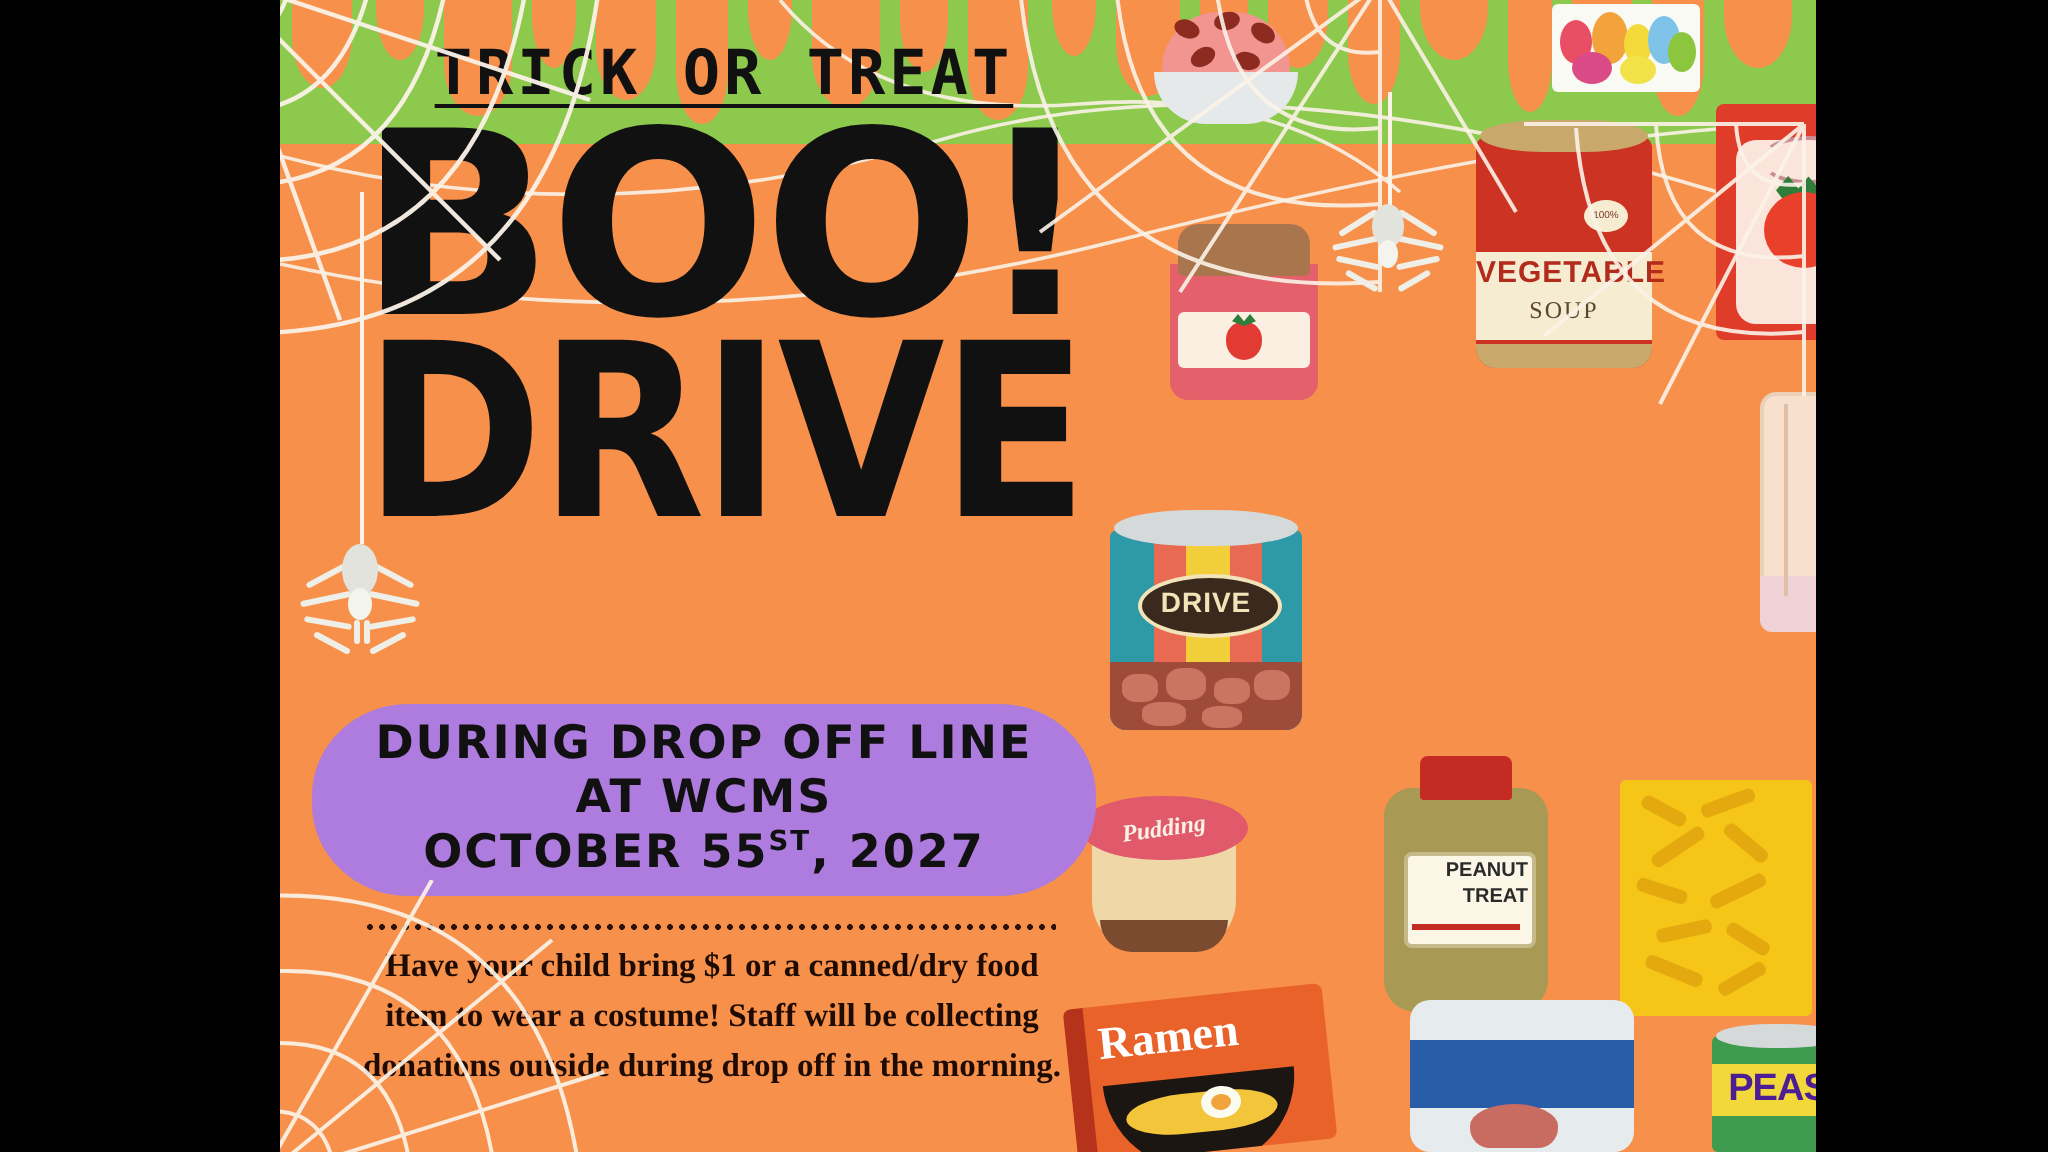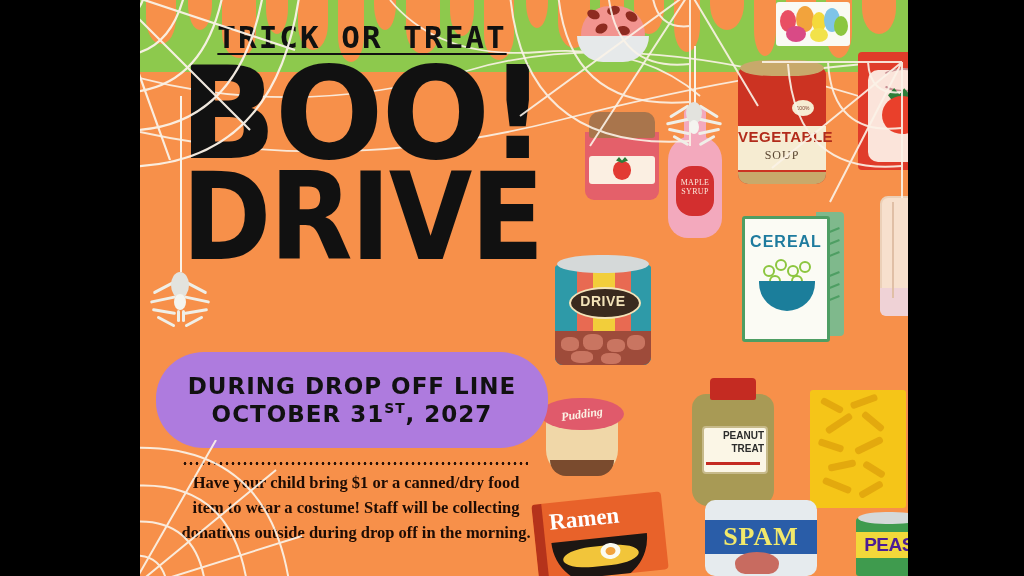--- a/index.html
+++ b/index.html
@@ -574,29 +574,20 @@
     </div>
 
     <div class="item jam">
       <div class="body"></div>
       <div class="scallop"></div>
       <div class="lid"></div>
       <div class="band"></div>
       <div class="berry"></div>
     </div>
 
-    <div class="item syrup">
-      <div class="body"></div>
-      <div class="neck"></div>
-      <div class="label"></div>
-      <div class="ltext">
-        <span>MAPLE</span><br>
-        <span>SYRUP</span>
-      </div>
-    </div>
 
     <div class="item soup">
       <div class="body"></div>
       <div class="cream"></div>
       <div class="rim"></div>
       <div class="base"></div>
       <div class="badge">100%</div>
       <div class="veg">VEGETABLE</div>
       <div class="sp">SOUP</div>
     </div>
@@ -615,40 +606,20 @@
           <div class="chunk" style="left:72px; top:4px;  width:18px; height:15px;"></div>
           <div class="chunk" style="left:16px; top:20px; width:22px; height:12px;"></div>
           <div class="chunk" style="left:46px; top:22px; width:20px; height:11px;"></div>
         </div>
       </div>
       <div class="lid"></div>
       <div class="oval"></div>
       <div class="btxt">DRIVE</div>
     </div>
 
-    <div class="item cereal">
-      <div class="side">
-        <div class="dash" style="top:18px;"></div>
-        <div class="dash" style="top:30px;"></div>
-        <div class="dash" style="top:42px;"></div>
-        <div class="dash" style="top:62px;"></div>
-        <div class="dash" style="top:74px;"></div>
-        <div class="dash" style="top:86px;"></div>
-      </div>
-      <div class="front">
-        <div class="ctext">CEREAL</div>
-        <div class="o" style="left:18px; top:46px;"></div>
-        <div class="o" style="left:30px; top:40px;"></div>
-        <div class="o" style="left:42px; top:46px;"></div>
-        <div class="o" style="left:54px; top:42px;"></div>
-        <div class="o" style="left:24px; top:56px;"></div>
-        <div class="o" style="left:46px; top:56px;"></div>
-        <div class="bowl"></div>
-      </div>
-    </div>
 
     <div class="item pale-jar">
       <div class="body"></div>
       <div class="pink"></div>
       <div class="line"></div>
     </div>
 
     <div class="item pudding">
       <div class="cup"></div>
       <div class="dark"></div>
@@ -688,21 +659,20 @@
         <div class="bowl"></div>
         <div class="noodles"></div>
         <div class="egg"></div>
       </div>
       <div class="rtxt">Ramen</div>
     </div>
 
     <div class="item spam">
       <div class="body"></div>
       <div class="blue"></div>
-      <div class="stxt">SPAM</div>
       <div class="meat"></div>
     </div>
 
     <div class="item peas">
       <div class="body"></div>
       <div class="band"></div>
       <div class="lid"></div>
       <div class="ptxt">PEAS</div>
     </div>
 
@@ -793,22 +763,23 @@
     </div>
 
     <div class="headline-block">
       <div class="trick-or-treat">TRICK OR TREAT</div>
       <div class="boo">BOO!</div>
       <div class="drive">DRIVE</div>
     </div>
 
     <div class="banner">
       <div class="banner-line">DURING DROP OFF LINE</div>
+      <div class="banner-line">AT WCMS</div>
       <div class="banner-line">
-        <span>OCTOBER 31</span><sup>ST</sup><span>, 2027</span>
+        <span>OCTOBER 55</span><sup>ST</sup><span>, 2027</span>
       </div>
     </div>
 
     <div class="divider"></div>
 
     <div class="body-copy">Have your child bring $1 or a canned/dry food item to wear a costume! Staff will be collecting donations outside during drop off in the morning.</div>
 
   </div>
 </div>
 

